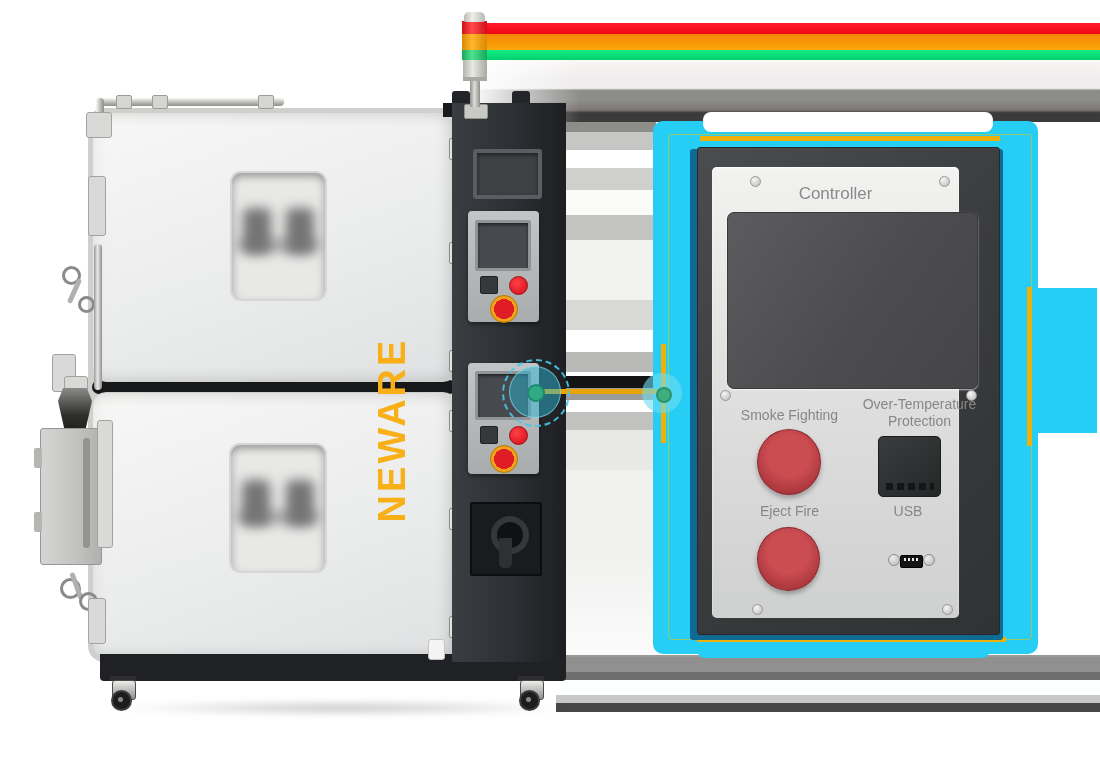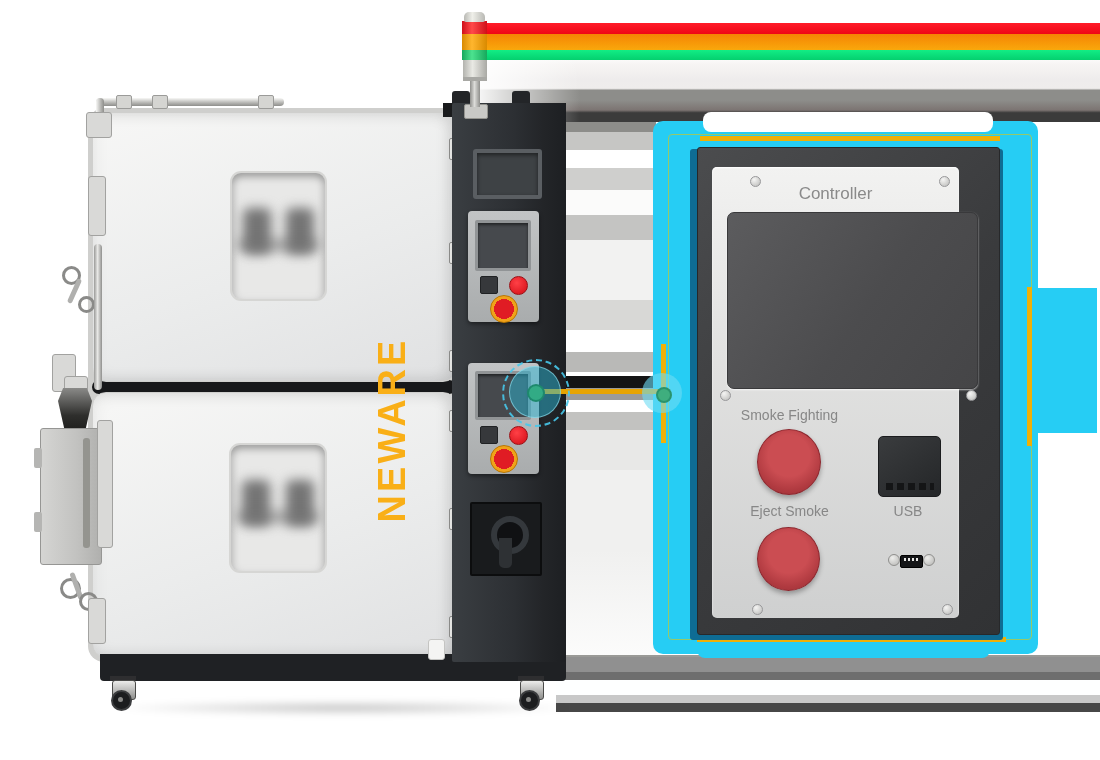--- a/index.html
+++ b/index.html
@@ -268,27 +268,31 @@
     <div class="scr" style="left:227px;top:9px;"></div>
     <div class="scr" style="left:8px;top:223px;"></div>
     <div class="scr" style="left:254px;top:223px;"></div>
     <div class="scr" style="left:40px;top:437px;"></div>
     <div class="scr" style="left:230px;top:437px;"></div>
 
     <div class="ptitle">Controller</div>
     <div class="big-screen"></div>
 
     <div class="plabel" style="left:10px;top:240px;width:135px;">Smoke Fighting</div>
+    <div class="plabel" style="left:148px;top:229px;width:119px;">
+      <div>Over-Temperature</div>
+      <div>Protection</div>
+    </div>
 
     <div class="knob" style="left:45px;top:262px;width:62px;height:64px;"></div>
     <div class="connector">
       <div class="pins"></div>
     </div>
 
-    <div class="plabel" style="left:10px;top:336px;width:135px;">Eject Smoke</div>
+    <div class="plabel" style="left:10px;top:336px;width:135px;">Eject Fire</div>
     <div class="plabel" style="left:146px;top:336px;width:100px;">USB</div>
 
     <div class="knob" style="left:45px;top:360px;width:61px;height:62px;"></div>
 
     <div class="usb-scr" style="left:176px;top:387px;"></div>
     <div class="usb-port">
       <div class="pins"></div>
     </div>
     <div class="usb-scr" style="left:211px;top:387px;"></div>
   </div>

